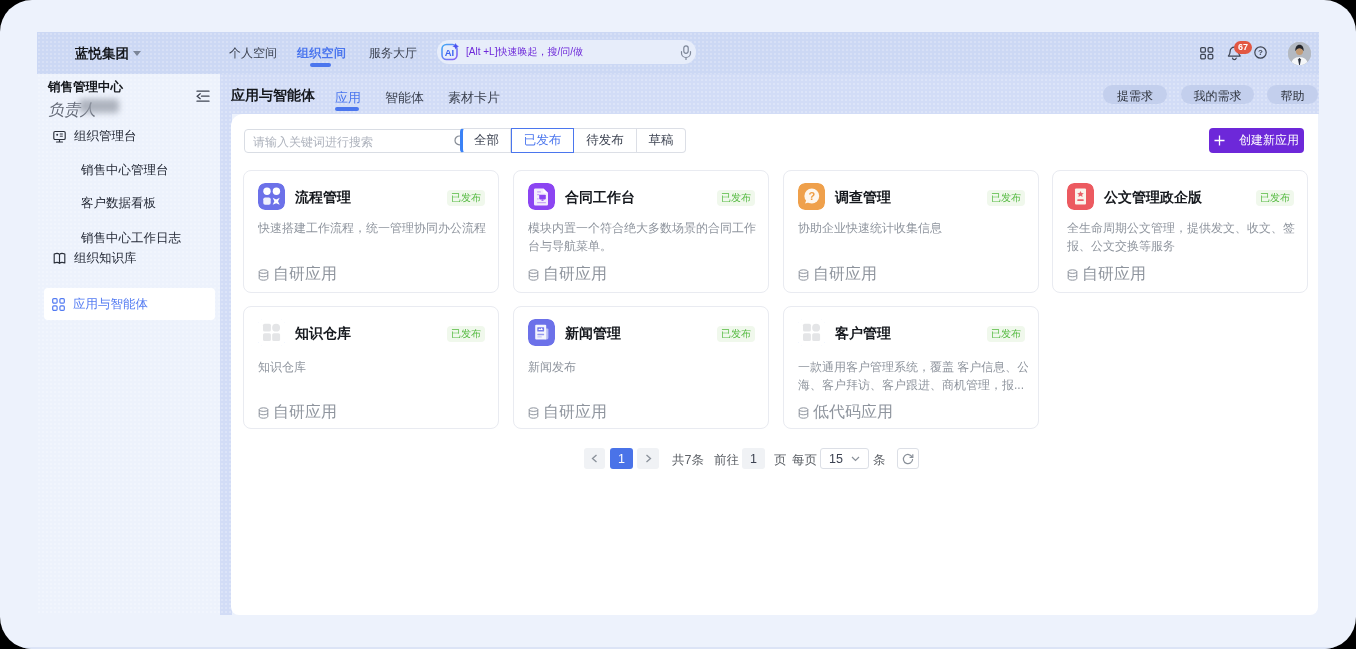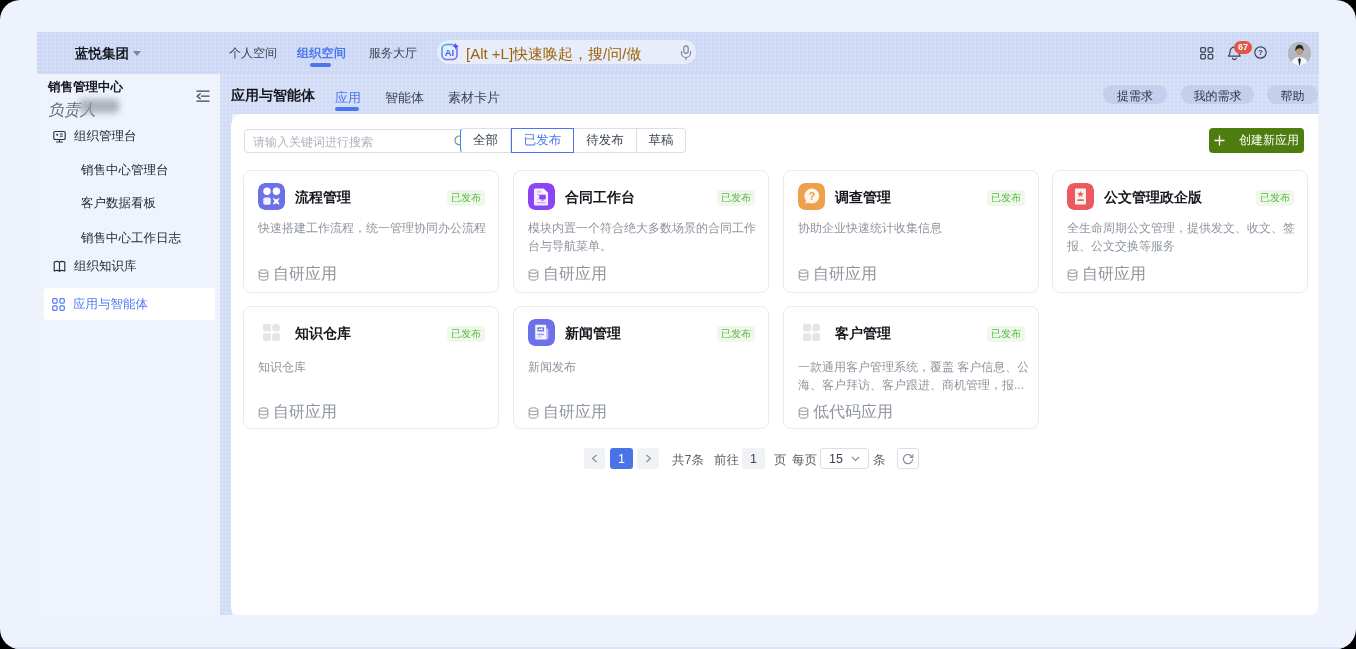--- a/index.html
+++ b/index.html
@@ -1,32 +1,32 @@
 <!DOCTYPE html>
 <html><head><meta charset="utf-8">
 <style>
 *{margin:0;padding:0;box-sizing:border-box;}
 html,body{width:1356px;height:649px;background:#000;overflow:hidden;}
 body{font-family:"Liberation Sans", sans-serif;position:relative;}
 svg{display:block;}
-.window{position:absolute;left:0;top:0;width:1356px;height:649px;background:#edf2fc;border-radius:20px;overflow:hidden;}
+.window{position:absolute;left:0;top:0;width:1356px;height:649px;background:#edf2fc;border-radius:32px;overflow:hidden;}
 .botline{position:absolute;left:0;bottom:0;width:1356px;height:2px;background:#dce4f6;}
 .band1{position:absolute;left:37px;top:32px;width:1282px;height:42px;background:#ccd8f4;background-image:radial-gradient(rgba(255,255,255,0.22) 0.7px, rgba(255,255,255,0) 1.1px);background-size:4px 4px;}
 .band2{position:absolute;left:220px;top:74px;width:1099px;height:40px;background:#d2dcf6;background-image:radial-gradient(rgba(255,255,255,0.22) 0.7px, rgba(255,255,255,0) 1.1px);background-size:4px 4px;}
 .mainstrip{position:absolute;left:220px;top:114px;width:12px;height:501px;background:#d2dcf6;background-image:radial-gradient(rgba(255,255,255,0.22) 0.7px, rgba(255,255,255,0) 1.1px);background-size:4px 4px;}
 .sidebar{position:absolute;left:37px;top:74px;width:183px;height:540px;background:linear-gradient(180deg,#c7d4f1 0%,#d5def6 40%,#eaeffc 100%);background-image:radial-gradient(rgba(255,255,255,0.22) 0.7px, rgba(255,255,255,0) 1.1px);background-size:4px 4px;}
 .panel{position:absolute;left:231px;top:114px;width:1087px;height:501px;background:#fff;border-radius:12px 0 8px 8px;}
 
 .logo{position:absolute;left:75px;top:45px;font-size:13.5px;font-weight:bold;color:#15181d;}
 .caret-down{position:absolute;left:133px;top:51px;width:0;height:0;border-left:4.5px solid transparent;border-right:4.5px solid transparent;border-top:5px solid #7c8698;}
 .toptab{position:absolute;top:44.5px;font-size:12px;color:#3c4251;}
 .toptab.active{color:#4b76ee;font-weight:bold;}
 .underline1{position:absolute;left:310px;top:63px;width:21px;height:3.5px;border-radius:2px;background:#4b76ee;}
 .aipill{position:absolute;left:437px;top:40px;width:259px;height:24px;background:#e7edfa;border-radius:12px;}
-.aiph{position:absolute;left:466px;top:45px;font-size:15px;color:#a16207;}
+.aiph{position:absolute;left:466px;top:45px;font-size:10px;color:#6d28d9;}
 .tricon{position:absolute;}
 .badge67{position:absolute;left:1234px;top:41px;width:18px;height:13px;background:#e25742;border-radius:7px;color:#fff;font-size:9px;font-weight:bold;text-align:center;line-height:13px;}
 .avatar{position:absolute;left:1288px;top:42px;width:23px;height:23px;border-radius:50%;overflow:hidden;background:#b9bfc8;}
 
 .sbtitle{position:absolute;left:48px;top:79px;font-size:12.5px;font-weight:bold;color:#15181d;}
 .sbowner{position:absolute;left:48px;top:100px;font-size:16px;color:#646a77;font-style:italic;}
 .sbblur{position:absolute;left:79px;top:99px;width:40px;height:14px;background:#989ea9;border-radius:4px;filter:blur(3px);opacity:0.75;}
 .bigtab{position:absolute;left:231px;top:87px;font-size:14px;font-weight:bold;color:#15181d;}
 .subtab{position:absolute;top:89px;font-size:13px;color:#3c4251;}
 .subtab.active{color:#4b76ee;}
@@ -35,24 +35,24 @@
 
 .mi{position:absolute;left:37px;width:183px;height:30px;display:flex;align-items:center;font-size:12.5px;color:#242936;}
 .mi .mico{margin-left:16px;margin-right:8px;width:13px;height:13px;flex:none;}
 .mi.sub{padding-left:44px;}
 .mi.sel{left:44px;width:171px;top:288px;height:32px;background:#fff;color:#537bf2;border-radius:4px;}
 
 .search{position:absolute;left:244px;top:129px;width:230px;height:24px;border:1px solid #d9dde4;border-radius:4px;background:#fff;text-decoration:underline;}
 .search .ph{position:absolute;left:8px;top:4px;font-size:12px;color:#aeb3bd;}
 .seg{position:absolute;left:460px;top:128px;height:25px;display:flex;}
 .seg div{height:25px;line-height:23px;text-align:center;font-size:12.5px;color:#3c4251;border:1px solid #dcdfe6;border-left:none;background:#fff;}
-.seg div:first-child{border-left:1px solid #3b82f6;border-radius:4px 0 0 4px;}
+.seg div:first-child{border-left:3px solid #3b82f6;border-radius:4px 0 0 4px;}
 .seg div:last-child{border-radius:0 4px 4px 0;}
 .seg div.on{border:1px solid #4b76ee;color:#4b76ee;}
-.newbtn{position:absolute;left:1209px;top:128px;width:95px;height:25px;background:#4d7c0f;border-radius:4px;color:#fff;font-size:12px;display:flex;align-items:center;justify-content:center;gap:14px;}
+.newbtn{position:absolute;left:1209px;top:128px;width:95px;height:25px;background:#6d28d9;border-radius:4px;color:#fff;font-size:12px;display:flex;align-items:center;justify-content:center;gap:14px;}
 
 .card{position:absolute;width:256px;height:123px;background:#fff;border:1px solid #e9ebf1;border-radius:8px;}
 .card .cico{position:absolute;left:14px;top:12px;width:27px;height:27px;border-radius:7px;overflow:hidden;}
 .card .ttl{position:absolute;left:51px;top:18px;font-size:14px;font-weight:bold;color:#15181d;}
 .card .badge{position:absolute;right:13px;top:19px;height:16px;line-height:16px;padding:0 4px;background:#f0f8ec;color:#57bb43;font-size:10px;border-radius:4px;}
 .card .desc{position:absolute;left:14px;top:49px;width:230px;font-size:12px;line-height:17.5px;color:#8f959e;overflow:hidden;max-height:35px;}
 .card .meta{position:absolute;left:14px;top:93px;font-size:16px;color:#8f959e;display:flex;align-items:center;gap:4px;}
 
 .pbox{position:absolute;top:448px;height:21px;border-radius:3px;display:flex;align-items:center;justify-content:center;font-size:12.5px;}
 .ptext{position:absolute;top:452px;font-size:12.5px;color:#5c6066;}
@@ -158,21 +158,21 @@
         <svg width="13" height="13" viewBox="0 0 13 13">
           <rect x="0.8" y="1.5" width="11.4" height="8" rx="1.3" fill="none" stroke="#2a2f3a" stroke-width="1.15"></rect>
           <circle cx="4.2" cy="4.8" r="1" fill="#2a2f3a"></circle>
           <path d="M6.8 4 h3 M6.8 6.2 h3" stroke="#2a2f3a" stroke-width="1"></path>
           <path d="M6.5 9.5 V11.8 M3.5 12 h6" stroke="#2a2f3a" stroke-width="1.1" fill="none" stroke-linecap="round"></path>
         </svg>
       </span>组织管理台</div>
   <div class="mi sub" style="top:188px;">客户数据看板</div>
   <div class="mi sub" style="top:155px;">销售中心管理台</div>
   <div class="mi sub" style="top:223px;">销售中心工作日志</div>
-  <div class="mi" style="top:251px;"><span class="mico">
+  <div class="mi" style="top:243px;"><span class="mico">
         <svg width="13" height="13" viewBox="0 0 13 13">
           <path d="M6.5 2.3 C5.3 1.2 3.2 1.2 1.2 2 V11 c2-0.8 4.1-0.8 5.3 0.3 c1.2-1.1 3.3-1.1 5.3-0.3 V2 c-2-0.8-4.1-0.8-5.3 0.3 Z M6.5 2.3 V11.3" fill="none" stroke="#2a2f3a" stroke-width="1.15" stroke-linejoin="round"></path>
         </svg>
       </span>组织知识库</div>
   <div class="mi sel"><span class="mico" style="margin-left:8px;">
         <svg width="13" height="13" viewBox="0 0 13 13">
           <g fill="none" stroke="#537bf2" stroke-width="1.2">
             <rect x="0.7" y="0.7" width="4.4" height="4.4" rx="1.1"></rect>
             <rect x="7.9" y="0.7" width="4.4" height="4.4" rx="1.1"></rect>
             <rect x="0.7" y="7.9" width="4.4" height="4.4" rx="1.1"></rect>

